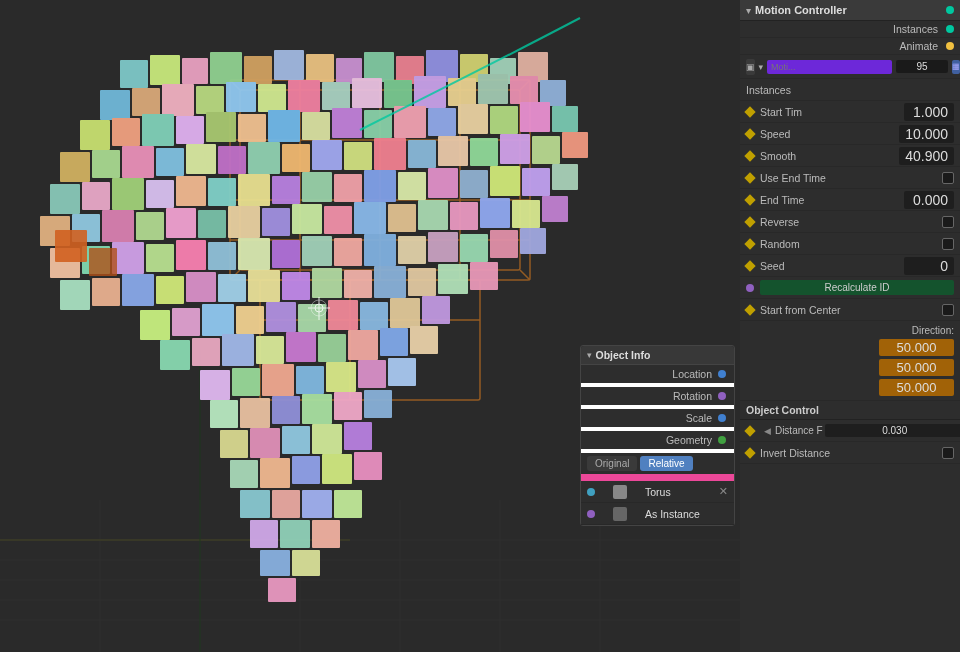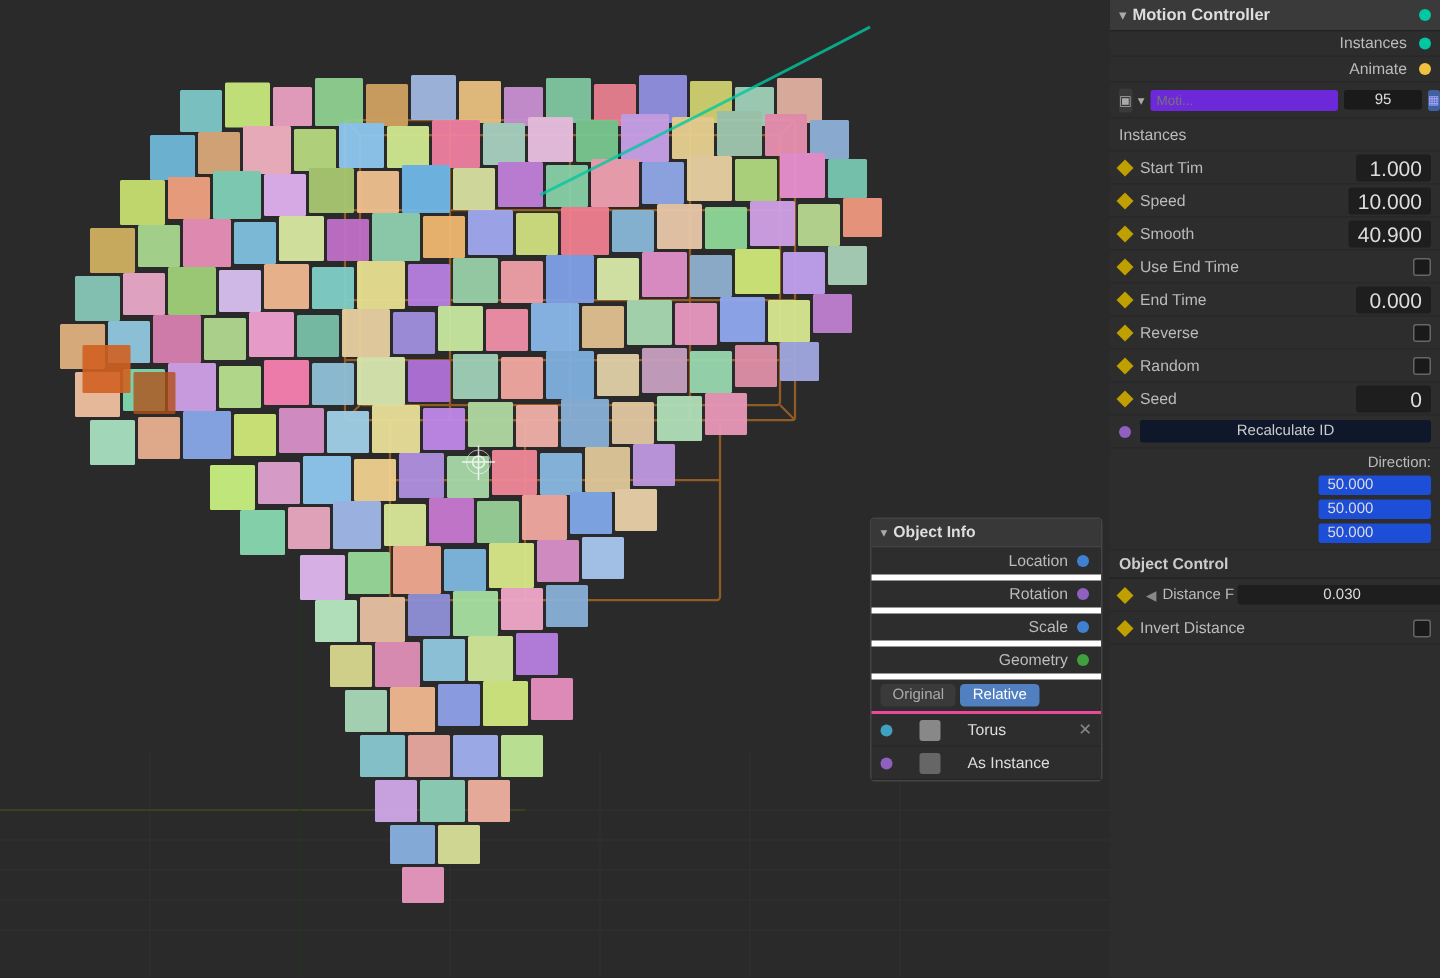--- a/index.html
+++ b/index.html
@@ -183,27 +183,27 @@
     }
 
     .direction-value {
       display: flex;
       align-items: center;
       justify-content: flex-end;
       padding: 1px 0;
     }
 
     .dir-field {
-      background: #1d4ed8;
+      background: #a16207;
       border: none;
       color: #ddd;
-      font-size: 10px;
+      font-size: 13px;
       padding: 1px 6px;
       width: 75px;
-      text-align: left;
+      text-align: center;
       border-radius: 2px;
       margin-bottom: 1px;
     }
 
     
     .object-control-header {
       padding: 3px 6px;
       color: #ccc;
       font-size: 10.5px;
       background: #2d2d2d;
@@ -294,21 +294,21 @@
       border-radius: 50%;
       flex-shrink: 0;
     }
 
     
     .toggle-row {
       display: flex;
       align-items: center;
       padding: 3px 6px;
       gap: 3px;
-      border-bottom: 2px solid #ec4899;
+      border-bottom: 7px solid #ec4899;
     }
 
     .toggle-btn {
       padding: 2px 8px;
       border-radius: 3px;
       font-size: 10px;
       cursor: pointer;
       border: none;
     }
 
@@ -361,21 +361,21 @@
 
     
     .cube-grid {
       position: absolute;
       top: 0; left: 0; right: 0; bottom: 0;
     }
 
     .recalc-btn {
       flex: 1;
       text-align: center;
-      background: #0f172a;
+      background: #14532d;
       border-radius: 2px;
       padding: 2px 0;
       font-size: 10px;
       color: #ccc;
       cursor: pointer;
     }
 
     .spacer { flex: 1; }
 
     .full-label-row {
@@ -729,20 +729,25 @@
     <div class="prop-diamond"></div>
     <span class="prop-label">Seed</span>
     <span class="prop-value">0</span>
   </div>
 
   <div class="prop-row">
     <div style="width:8px; height:8px; border-radius:50%; background:#9060c0; margin-right:6px; flex-shrink:0;"></div>
     <div class="recalc-btn">Recalculate ID</div>
   </div>
 
+  <div class="prop-row">
+    <div class="prop-diamond"></div>
+    <span class="prop-label">Start from Center</span>
+    <div class="prop-checkbox"></div>
+  </div>
 
   <div class="direction-section">
     <div class="direction-label">Direction:</div>
     <div class="direction-value">
       <input class="dir-field" value="50.000" readonly="" style="">
     </div>
     <div class="direction-value">
       <input class="dir-field" value="50.000" readonly="" style="">
     </div>
     <div class="direction-value">

